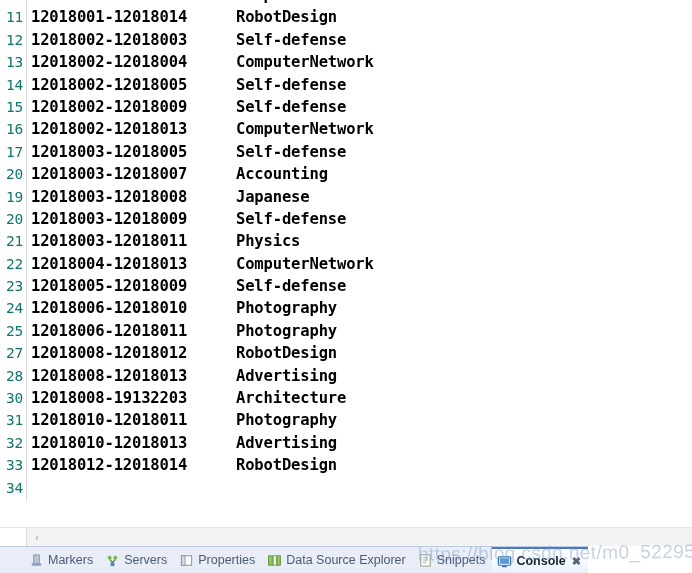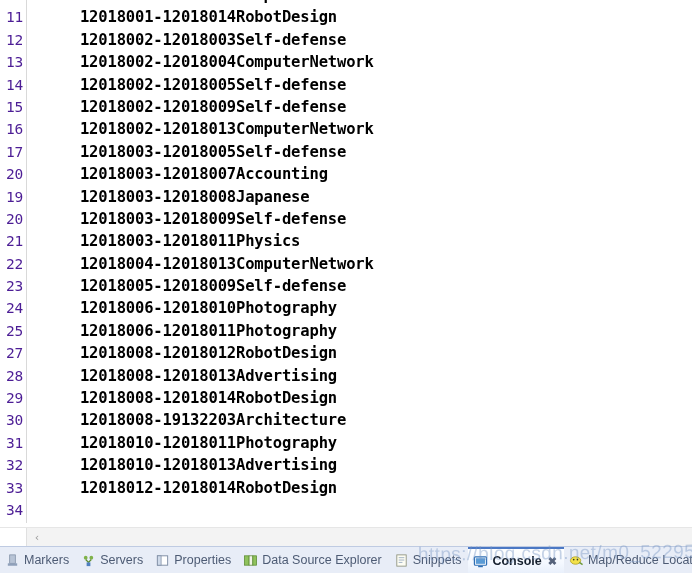--- a/index.html
+++ b/index.html
@@ -44,21 +44,21 @@
     align-items: baseline;
     height: 22.4px;
     white-space: pre;
   }
 
   .gutter {
     flex: 0 0 auto;
     width: 26px;
     text-align: right;
     padding-right: 3px;
-    color: #4c1d95;
+    color: #0f766e;
     font-family: "DejaVu Sans Mono", monospace;
     font-size: 14.5px;
     font-weight: 400;
     letter-spacing: -0.2px;
   }
 
   .gutter-rule {
     flex: 0 0 auto;
     width: 1px;
     align-self: stretch;
@@ -68,21 +68,21 @@
   .code-text {
     flex: 1 1 auto;
     padding-left: 4px;
     color: #000000;
     font-family: "DejaVu Sans Mono", monospace;
     font-size: 15.5px;
     font-weight: bold;
     letter-spacing: -0.15px;
   }
 
-  .col-pair { display: inline-block; width: 205px; text-align: right; }
+  .col-pair { display: inline-block; width: 205px; }
   .col-course { display: inline-block; }
 
   
   .hscroll {
     position: absolute;
     left: 0; top: 527px;
     width: 692px; height: 19px;
     background: #f3f3f3;
     border-top: 1px solid #e6e6e6;
     display: flex;
@@ -102,26 +102,27 @@
   }
   .hscroll-track {
     flex: 1 1 auto; height: 100%;
     background: #f3f3f3;
   }
 
   
   .tabbar {
     position: absolute;
     left: 0; top: 546px;
-    width: 692px; height: 27px;
+    width: 588px; height: 27px;
     background: #e8edf7;
     border-top: 1px solid #bfcbe2;
     display: flex;
     align-items: center;
     overflow: hidden;
+    padding-left: 24px;
   }
 
   .tab {
     display: flex;
     align-items: center;
     height: 100%;
     padding: 0 7px 0 5px;
     gap: 4px;
     font-size: 12.5px;
     color: #4d5b74;
@@ -180,21 +181,20 @@
         <li class="code-row"><span class="gutter">20</span><span class="gutter-rule"></span><span class="code-text"><span class="col-pair">12018003-12018007</span><span class="col-course">Accounting</span></span></li>
         <li class="code-row"><span class="gutter">19</span><span class="gutter-rule"></span><span class="code-text"><span class="col-pair">12018003-12018008</span><span class="col-course">Japanese</span></span></li>
         <li class="code-row"><span class="gutter">20</span><span class="gutter-rule"></span><span class="code-text"><span class="col-pair">12018003-12018009</span><span class="col-course">Self-defense</span></span></li>
         <li class="code-row"><span class="gutter">21</span><span class="gutter-rule"></span><span class="code-text"><span class="col-pair">12018003-12018011</span><span class="col-course">Physics</span></span></li>
         <li class="code-row"><span class="gutter">22</span><span class="gutter-rule"></span><span class="code-text"><span class="col-pair">12018004-12018013</span><span class="col-course">ComputerNetwork</span></span></li>
         <li class="code-row"><span class="gutter">23</span><span class="gutter-rule"></span><span class="code-text"><span class="col-pair">12018005-12018009</span><span class="col-course">Self-defense</span></span></li>
         <li class="code-row"><span class="gutter">24</span><span class="gutter-rule"></span><span class="code-text"><span class="col-pair">12018006-12018010</span><span class="col-course">Photography</span></span></li>
         <li class="code-row"><span class="gutter">25</span><span class="gutter-rule"></span><span class="code-text"><span class="col-pair">12018006-12018011</span><span class="col-course">Photography</span></span></li>
         <li class="code-row"><span class="gutter">27</span><span class="gutter-rule"></span><span class="code-text"><span class="col-pair">12018008-12018012</span><span class="col-course">RobotDesign</span></span></li>
         <li class="code-row"><span class="gutter">28</span><span class="gutter-rule"></span><span class="code-text"><span class="col-pair">12018008-12018013</span><span class="col-course">Advertising</span></span></li>
-        <li class="code-row"><span class="gutter">29</span><span class="gutter-rule"></span><span class="code-text"><span class="col-pair">12018008-12018014</span><span class="col-course">RobotDesign</span></span></li>
         <li class="code-row"><span class="gutter">30</span><span class="gutter-rule"></span><span class="code-text"><span class="col-pair">12018008-19132203</span><span class="col-course">Architecture</span></span></li>
         <li class="code-row"><span class="gutter">31</span><span class="gutter-rule"></span><span class="code-text"><span class="col-pair">12018010-12018011</span><span class="col-course">Photography</span></span></li>
         <li class="code-row"><span class="gutter">32</span><span class="gutter-rule"></span><span class="code-text"><span class="col-pair">12018010-12018013</span><span class="col-course">Advertising</span></span></li>
         <li class="code-row"><span class="gutter">33</span><span class="gutter-rule"></span><span class="code-text"><span class="col-pair">12018012-12018014</span><span class="col-course">RobotDesign</span></span></li>
         <li class="code-row"><span class="gutter">34</span><span class="gutter-rule"></span><span class="code-text"><span class="col-pair"></span><span class="col-course"></span></span></li>
       </ul>
   </div>
 
   <div class="hscroll">
     <div class="hscroll-corner"></div>

